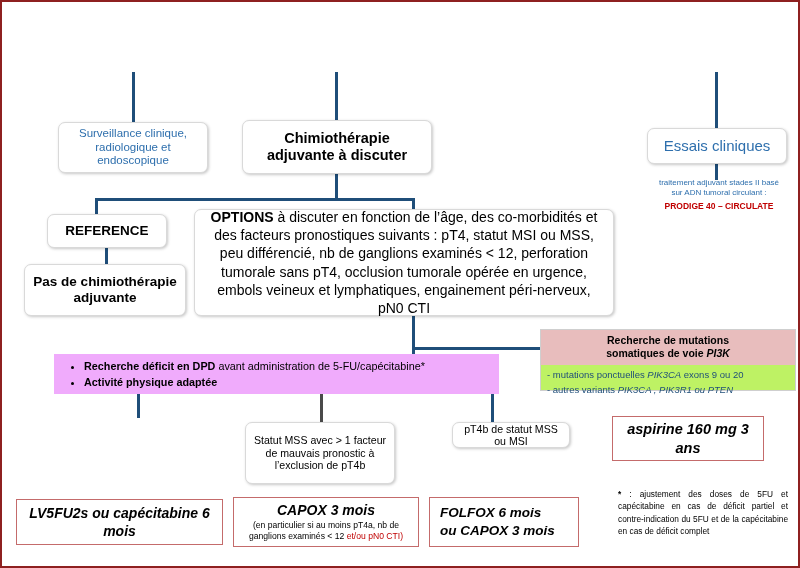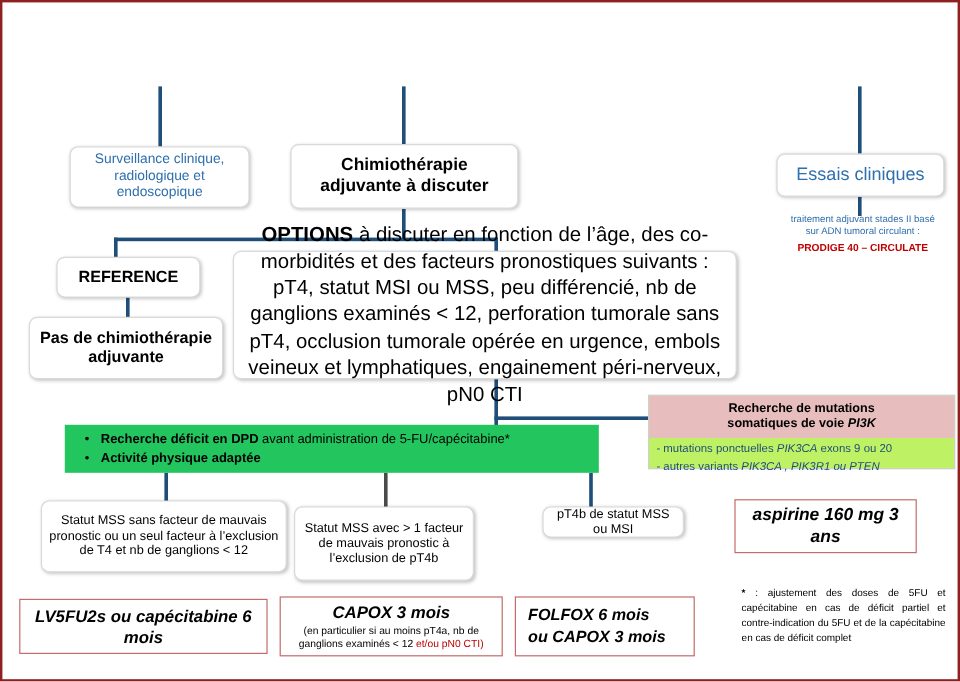--- a/index.html
+++ b/index.html
@@ -74,30 +74,30 @@
     left: 45px; top: 212px; width: 120px; height: 34px;
     font-size: 13.5px; font-weight: bold; color: #000;
   }
   .pas-chimio {
     left: 22px; top: 262px; width: 162px; height: 52px;
     font-size: 13.5px; font-weight: bold; color: #000;
   }
 
   .options {
     left: 192px; top: 207px; width: 420px; height: 107px;
-    font-size: 17px; color: #000;
+    font-size: 14px; color: #000;
     line-height: 1.3; padding: 6px 10px;
     text-align: center;
   }
   .options b { font-weight: bold; }
 
   
   .pink {
     position: absolute;
-    background: #22c55e;
+    background: #f0abfc;
   }
   .dpd {
     left: 52px; top: 352px; width: 445px; height: 40px;
     padding: 5px 4px 4px 14px;
     font-size: 10.8px; color: #000;
   }
   .dpd ul { margin: 0; padding: 0 0 0 16px; list-style: disc; }
   .dpd li { line-height: 1.45; }
   .dpd b { font-weight: bold; }
 
@@ -226,21 +226,20 @@
     <div class="pi3k-body">
       <div>
         <span>- mutations ponctuelles </span><i>PIK3CA</i><span> exons 9 ou 20</span>
       </div>
       <div>
         <span>- autres variants  </span><i>PIK3CA , PIK3R1 ou PTEN</i>
       </div>
     </div>
   </div>
 
-  <div class="card crit crit1">Statut MSS sans facteur de mauvais pronostic ou un seul facteur à l’exclusion de T4 et nb de ganglions &lt; 12</div>
   <div class="card crit crit2">Statut MSS avec &gt; 1 facteur de mauvais pronostic à l’exclusion de pT4b</div>
   <div class="card crit crit3">pT4b de statut MSS ou MSI</div>
 
   <div class="redbox rb1">LV5FU2s ou capécitabine 6 mois</div>
 
   <div class="redbox rb2">
     <div class="t1">CAPOX 3 mois</div>
     <div class="t2"><span>(en particulier si au moins pT4a, nb de ganglions examinés &lt; 12 </span><span class="red">et/ou pN0 CTI)</span></div>
   </div>
 

